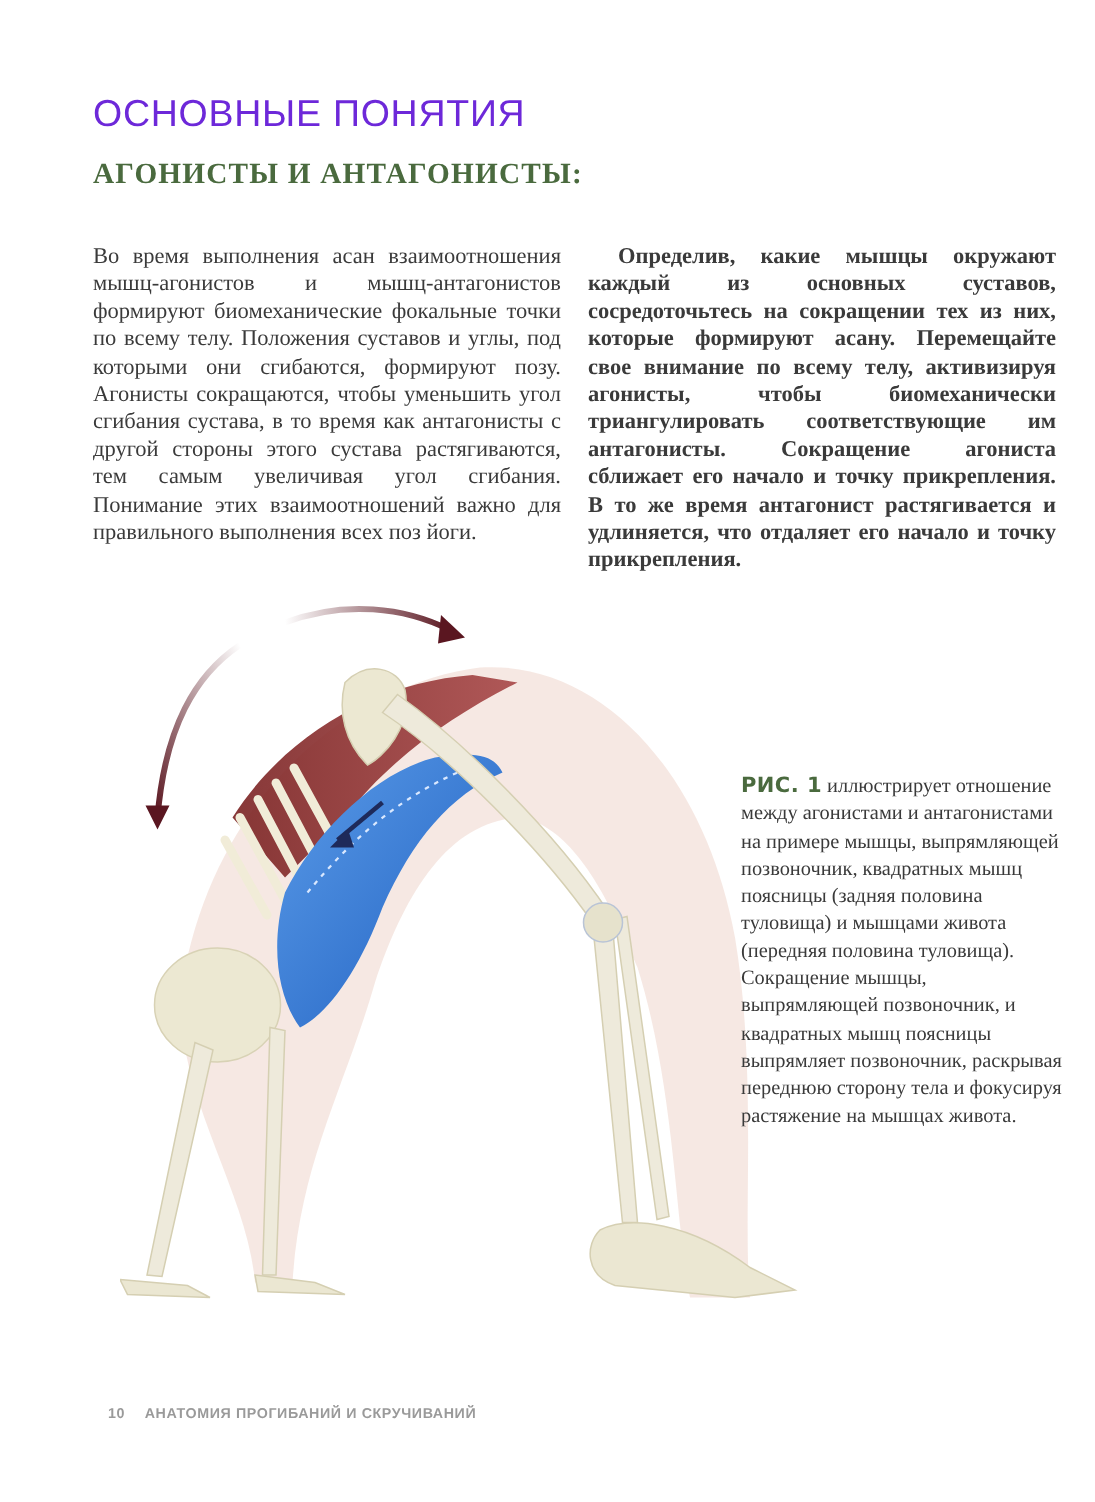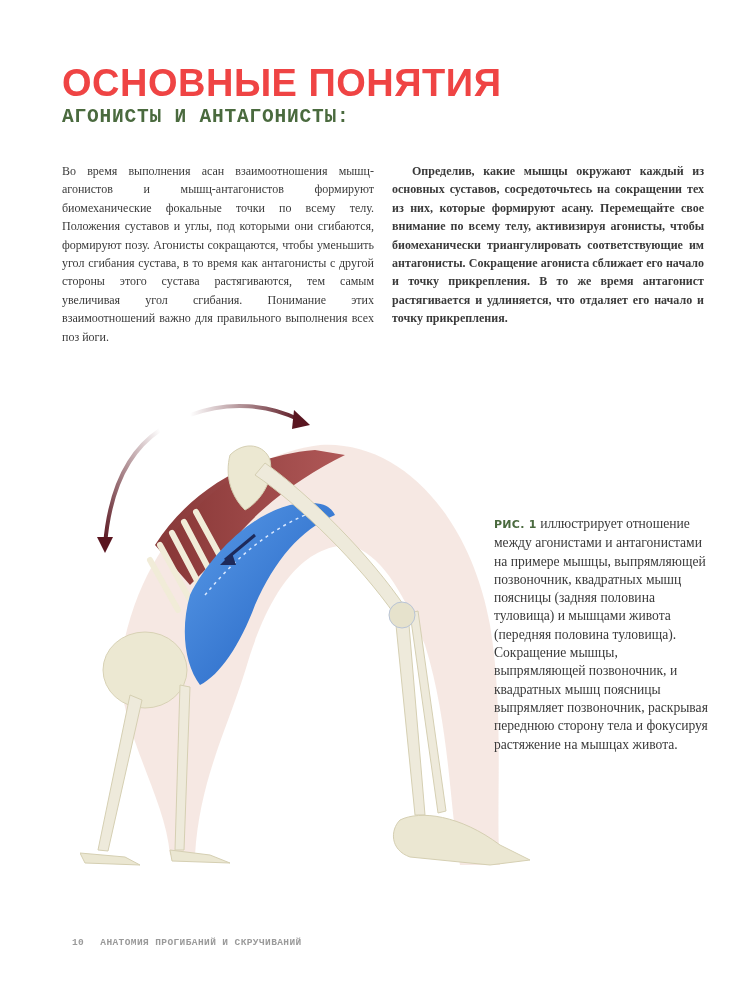--- a/index.html
+++ b/index.html
@@ -1,27 +1,27 @@
 <!DOCTYPE html>
 <html><head>
 <meta charset="utf-8">
 <style>
   html, body { margin: 0; padding: 0; background: #ffffff; }
   body { width: 730px; height: 1001px; position: relative; overflow: hidden; font-family: "DejaVu Serif", serif; color: #3a3a3a; }
-  .section-title { position: absolute; left: 62px; top: 62px; font-family: "Liberation Sans", sans-serif; font-weight: 700; font-size: 38px; letter-spacing: 0.5px; color: #ef4444; white-space: nowrap; }
-  .subtitle { position: absolute; left: 62px; top: 104px; font-family: Liberation Mono, monospace; font-weight: bold; font-size: 19.5px; line-height: 26px; letter-spacing: 0.8px; color: #4a6a3e; }
-  .col { position: absolute; top: 162px; width: 312px; font-size: 12px; line-height: 18.4px; text-align: justify; color: #3a3a3a; font-family: "Liberation Serif", serif; }
+  .section-title { position: absolute; left: 62px; top: 62px; font-family: "Liberation Sans", sans-serif; font-weight: 400; font-size: 25px; letter-spacing: 0.5px; color: #6d28d9; white-space: nowrap; }
+  .subtitle { position: absolute; left: 62px; top: 104px; font-family: Liberation Serif, serif; font-weight: bold; font-size: 19.5px; line-height: 26px; letter-spacing: 0.8px; color: #4a6a3e; }
+  .col { position: absolute; top: 162px; width: 312px; font-size: 15px; line-height: 18.4px; text-align: justify; color: #3a3a3a; font-family: "Liberation Serif", serif; }
   .col p { margin: 0; text-indent: 0; }
   .col.left { left: 62px; }
   .col.right { left: 392px; }
   .col.right p { text-indent: 20px; font-weight: bold; }
   .figure { position: absolute; left: 80px; top: 395px; width: 470px; height: 510px; }
   .caption { position: absolute; left: 494px; top: 515px; width: 218px; font-family: "Liberation Serif", serif; font-size: 13.6px; line-height: 18.3px; color: #3a3a3a; }
-  .caption .fig-label { font-family: "DejaVu Sans", sans-serif; font-weight: bold; font-size: 11px; color: #4a6a3e; letter-spacing: 0.3px; }
-  .footer { position: absolute; left: 72px; top: 937px; font-family: Liberation Mono, monospace; font-weight: bold; font-size: 9.5px; letter-spacing: 0.4px; color: #9a9a9a; white-space: nowrap; }
+  .caption .fig-label { font-family: "DejaVu Sans", sans-serif; font-weight: bold; font-size: 14px; color: #4a6a3e; letter-spacing: 0.3px; }
+  .footer { position: absolute; left: 72px; top: 937px; font-family: Liberation Sans, sans-serif; font-weight: bold; font-size: 9.5px; letter-spacing: 0.4px; color: #9a9a9a; white-space: nowrap; }
   .footer .page-num { margin-right: 10px; }
 </style>
 </head>
 <body>
 
 <div class="section-title">ОСНОВНЫЕ ПОНЯТИЯ</div>
 
 <div class="subtitle">
   <div>АГОНИСТЫ И АНТАГОНИСТЫ:</div>
 </div>

